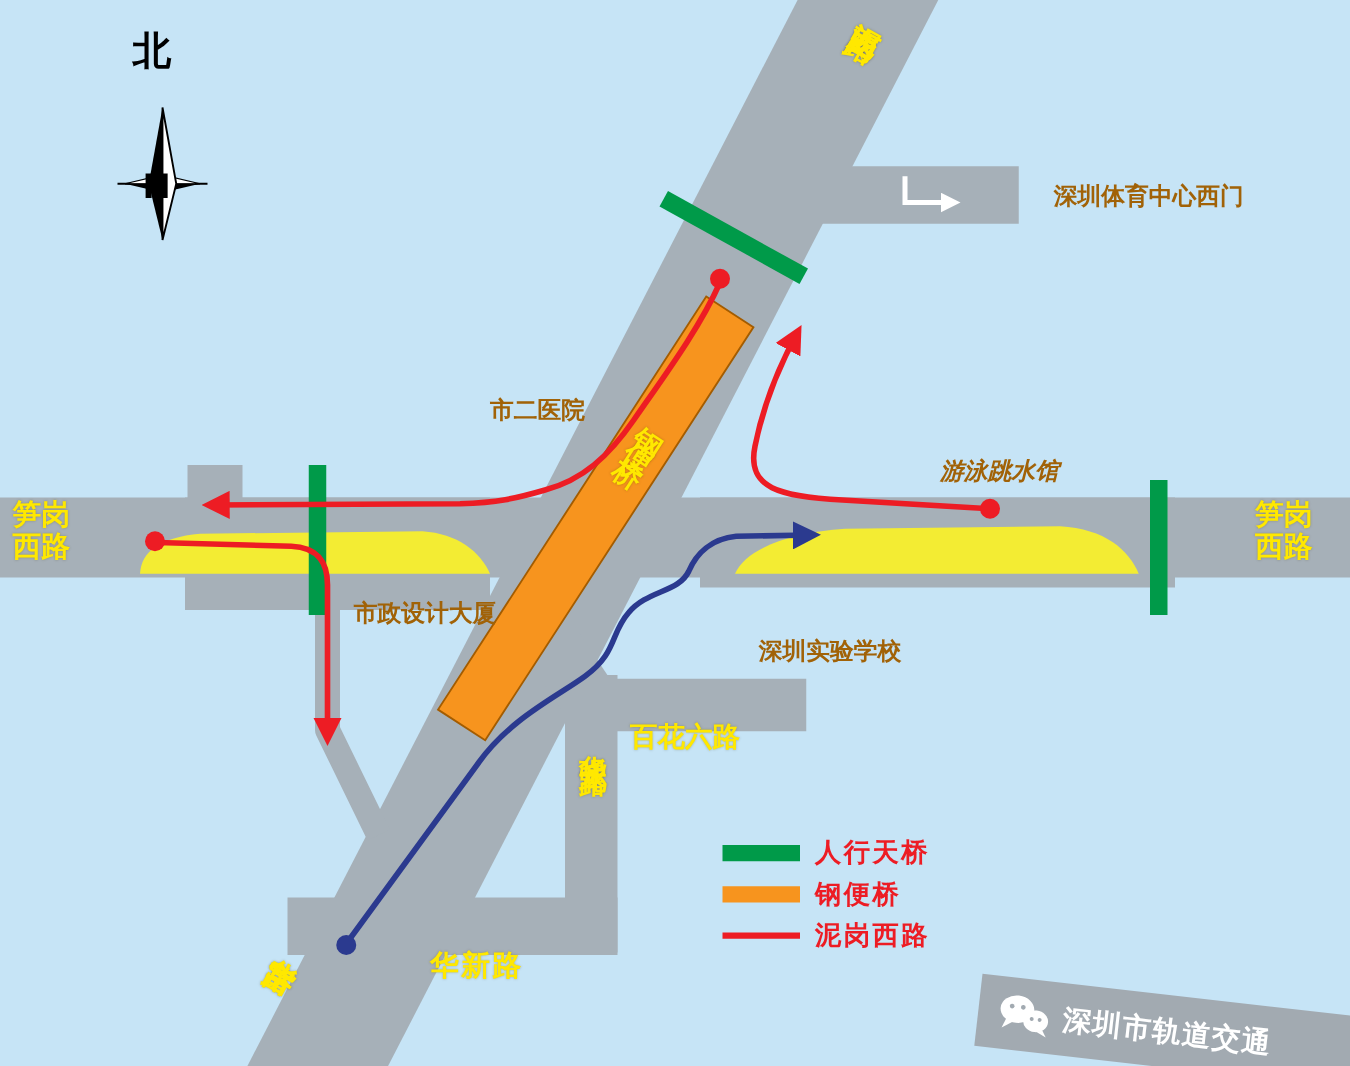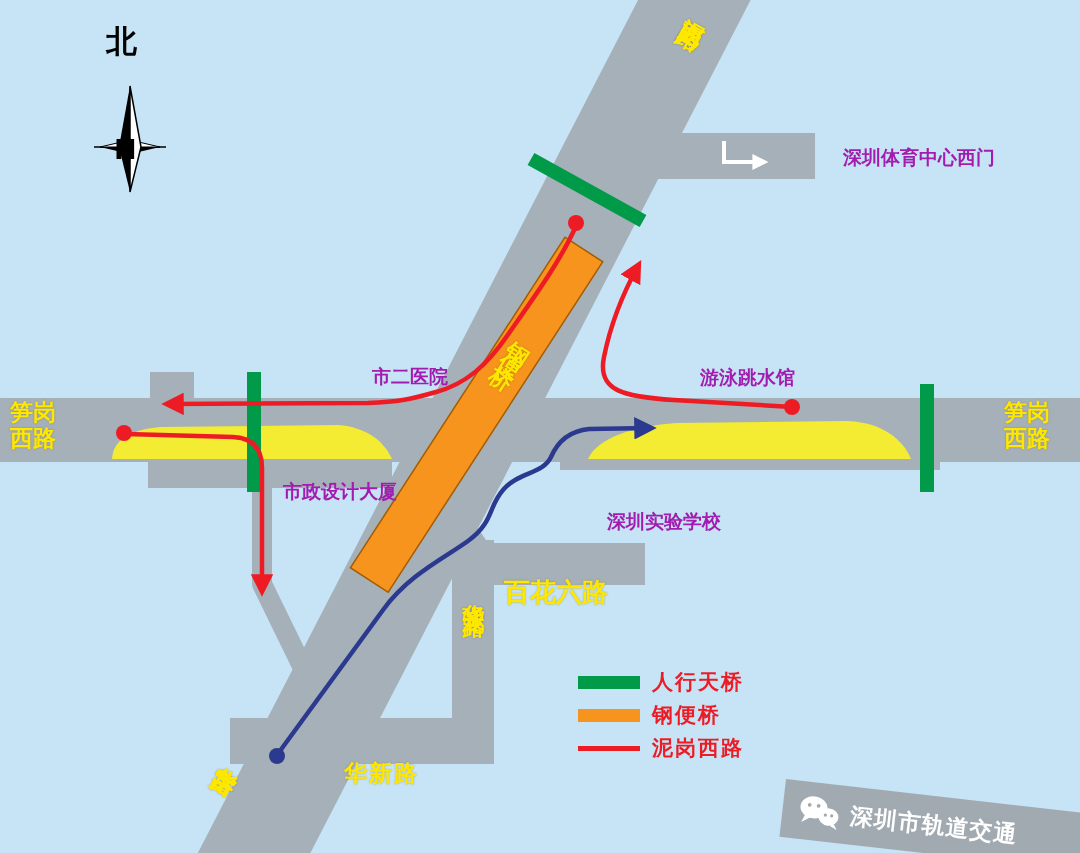--- a/index.html
+++ b/index.html
@@ -3,38 +3,38 @@
 <meta charset="utf-8">
 <style>
   * { margin:0; padding:0; box-sizing:border-box; }
   html,body { width:1080px; height:853px; background:#c6e4f6; }
   body { font-family:"DejaVu Sans","Liberation Sans",sans-serif; }
   #stage { position:relative; width:1080px; height:853px; background:#c6e4f6; overflow:hidden; }
   #map-svg { position:absolute; left:0; top:0; }
 
   .lbl { position:absolute; font-weight:bold; white-space:pre-line; line-height:1.15; }
   .yellow { color:#ffe800; text-shadow:0 0 2px rgba(70,60,0,.35); }
-  .black { color:#a21caf; }
+  .black { color:#a16207; }
   .v { writing-mode:vertical-rl; text-orientation:upright; }
 
   .lbl-bei        { left:106px; top:24px;  font-size:31px; color:#000; }
   .lbl-n          { left:114px; top:134px; font-size:27px; color:#000; }
 
   .lbl-nigang     { left:692px; top:6px;  font-size:24px; transform:rotate(29deg); transform-origin:top center; letter-spacing:2px; }
   .lbl-sungang-l  { left:10px;  top:399px; font-size:23px; }
   .lbl-sungang-r  { left:1004px;top:399px; font-size:23px; }
   .lbl-huafu      { left:226px; top:752px; font-size:24px; transform:rotate(29deg); transform-origin:top center; letter-spacing:2px; }
   .lbl-hqb        { left:461px; top:586px; font-size:22px; letter-spacing:4px; }
-  .lbl-baihua     { left:504px; top:578px; font-size:26px; }
+  .lbl-baihua     { left:504px; top:578px; font-size:22px; }
   .lbl-huaxin     { left:344px; top:760px; font-size:23px; letter-spacing:2px; }
   .lbl-steel      { left:520px; top:330px; font-size:23px; transform:rotate(33deg); transform-origin:top center; letter-spacing:14px; }
 
   .lbl-sports     { left:843px; top:147px; font-size:19px; }
-  .lbl-hospital   { left:372px; top:318px; font-size:19px;margin-top:48px; }
-  .lbl-swim       { left:700px; top:367px; font-size:19px; }
+  .lbl-hospital   { left:392px; top:318px; font-size:19px; }
+  .lbl-swim       { left:752px; top:367px; font-size:19px;font-style:italic; }
   .lbl-design     { left:283px; top:481px; font-size:19px; }
   .lbl-school     { left:607px; top:511px; font-size:19px;text-align:center; }
 
   .legend { position:absolute; left:578px; top:672px; }
   .legend-row { display:flex; align-items:center; height:20px; margin-bottom:13px; }
   .sw { width:62px; height:13px; display:inline-block; }
   .sw-green  { background:#009a49; }
   .sw-orange { background:#f7941e; }
   .sw-line   { width:62px; height:5px; background:#ed1c24; }
   .legend-label { margin-left:12px; color:#ed1c24; font-weight:bold; font-size:21px; letter-spacing:2px; }

